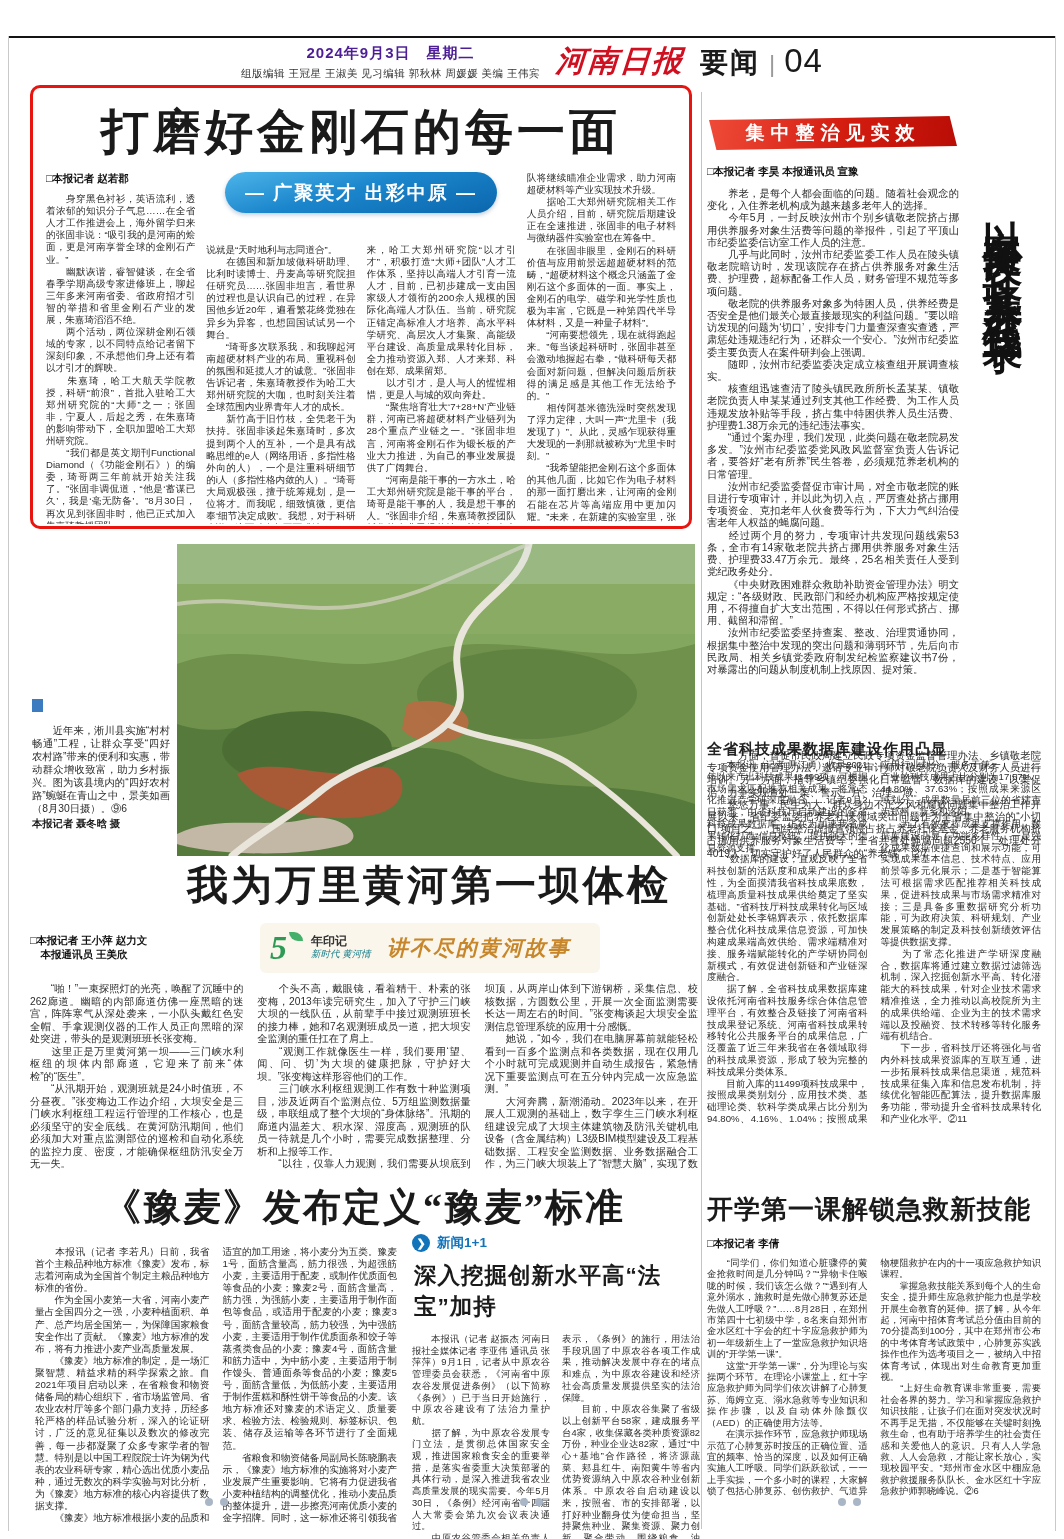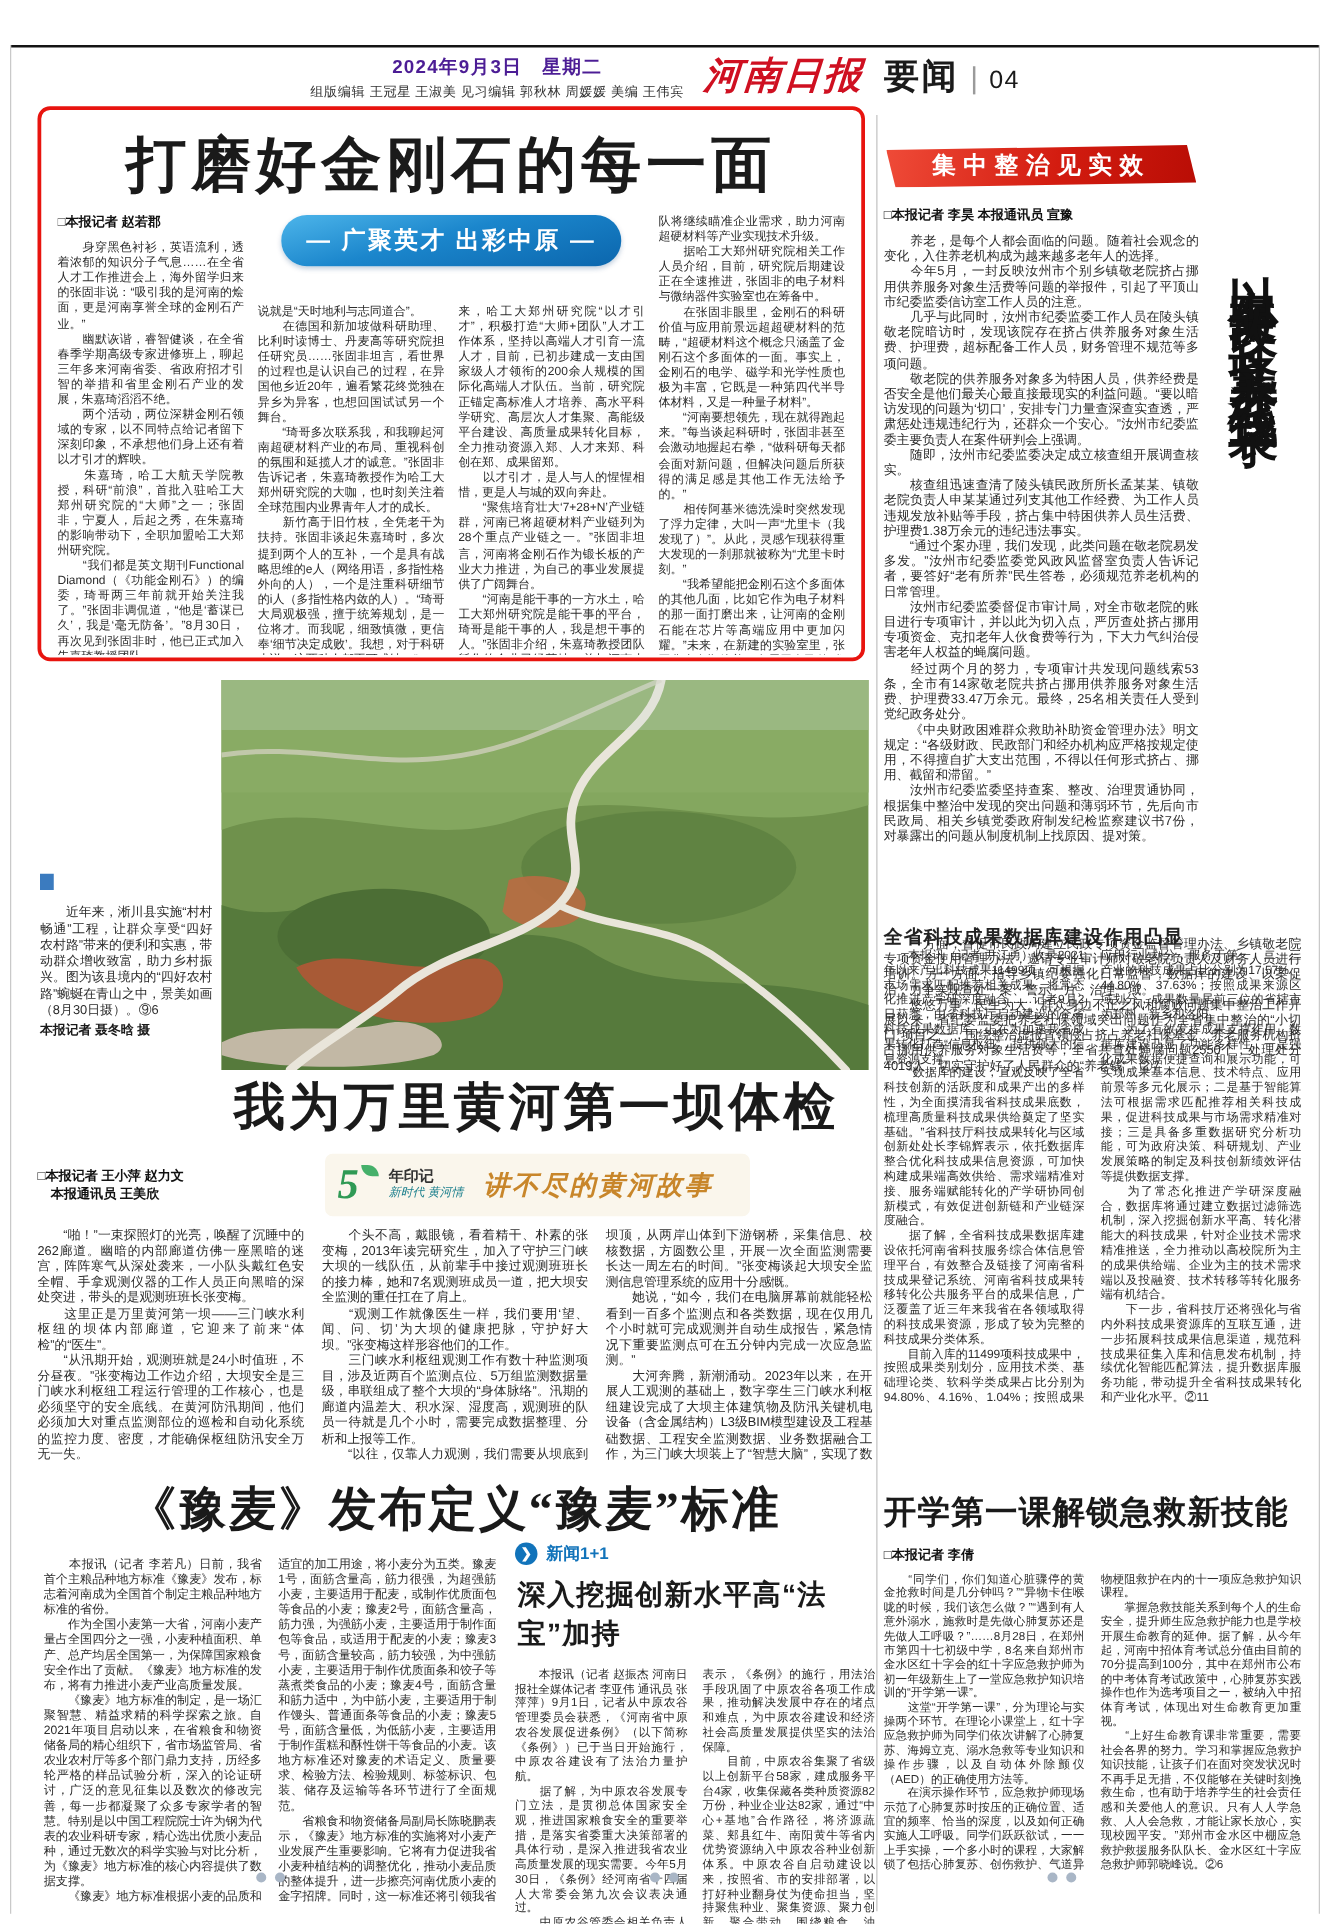--- a/index.html
+++ b/index.html
@@ -12,21 +12,21 @@
   .mid-rule{position:absolute;left:701px;width:1px;top:92px;bottom:10px;background:#c4c4c4;}
   
   .header{position:absolute;left:0;right:0;top:42px;display:flex;justify-content:center;align-items:flex-start;gap:16px;}
   .hmeta{text-align:center;padding-top:2px;}
   .hdate{font-size:15px;color:#4c1d95;letter-spacing:1px;font-weight:bold;}
   .heds{font-size:10.5px;color:#333;margin-top:4px;letter-spacing:.5px;}
   .masthead{font-family:"Liberation Serif",serif;font-weight:900;font-style:italic;font-size:30px;color:#cf1021;transform:skewX(-4deg);letter-spacing:2px;line-height:38px;}
   .secblk{display:flex;align-items:baseline;}
   .secname{font-size:28px;font-weight:900;letter-spacing:2px;}
   .secsep{font-size:24px;color:#9a9a9a;margin:0 9px;font-weight:300;}
-  .secno{font-size:20px;font-weight:500;letter-spacing:1px;}
+  .secno{font-size:33px;font-weight:500;letter-spacing:1px;}
   
   .redbox{position:absolute;left:30px;top:85px;width:662px;height:444px;border:3px solid #e8140f;border-radius:10px;background:#fff;box-sizing:border-box;}
   .d-head{font-size:48px;text-align:center;letter-spacing:4px;margin-top:12px;}
   .d-bodyrow{position:relative;display:flex;gap:11px;padding:0 13px;margin-top:8px;height:352px;}
   .d-col{flex:1;font-size:9.6px;line-height:12.1px;overflow:hidden;}
   .d-col.pad{padding-top:72px;}
   .byline{font-weight:bold;font-size:10.5px;color:#111;white-space:pre-line;}
   .d-col .byline{margin-bottom:9px;}
   .banner{position:absolute;left:50%;top:0;transform:translateX(-50%);width:272px;height:41px;border-radius:22px;background:linear-gradient(165deg,#4db5ea 0%,#1b86cc 45%,#0b66ad 100%);color:#fff;font-weight:bold;font-size:19px;letter-spacing:2px;text-align:center;line-height:41px;box-shadow:0 2px 4px rgba(0,60,120,.25);}
   

